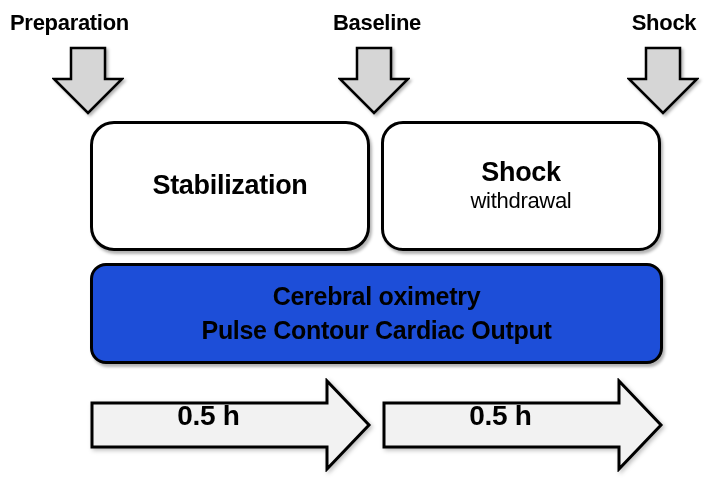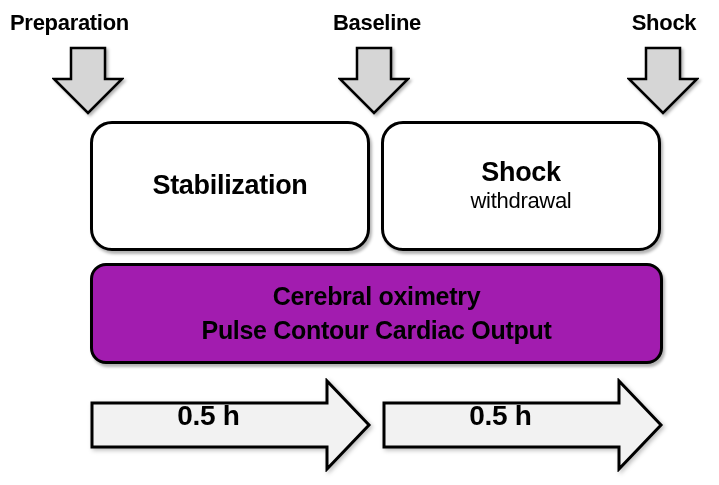--- a/index.html
+++ b/index.html
@@ -50,25 +50,25 @@
     box-sizing: border-box;
     background: #ffffff;
     box-shadow: 2px 3px 3px rgba(0,0,0,0.30);
     display: flex;
     flex-direction: column;
     align-items: center;
     justify-content: center;
     text-align: center;
     z-index: 2;
   }
-  .box.stabilization { left: 90px;  top: 121px; width: 280px; height: 130px; }
+  .box.stabilization { left: 90px;  top: 121px; width: 280px; height: 130px; border-radius: 24px; }
   .box.shock         { left: 381px; top: 121px; width: 280px; height: 130px; }
   .box.monitoring {
     left: 90px; top: 263px; width: 573px; height: 101px;
-    background: #a21caf;
+    background: #1d4ed8;
     border-radius: 16px;
   }
   .box-title {
     font-size: 27px;
     font-weight: bold;
     letter-spacing: -0.3px;
     line-height: 1.15;
   }
   .box-sub {
     font-size: 22px;

